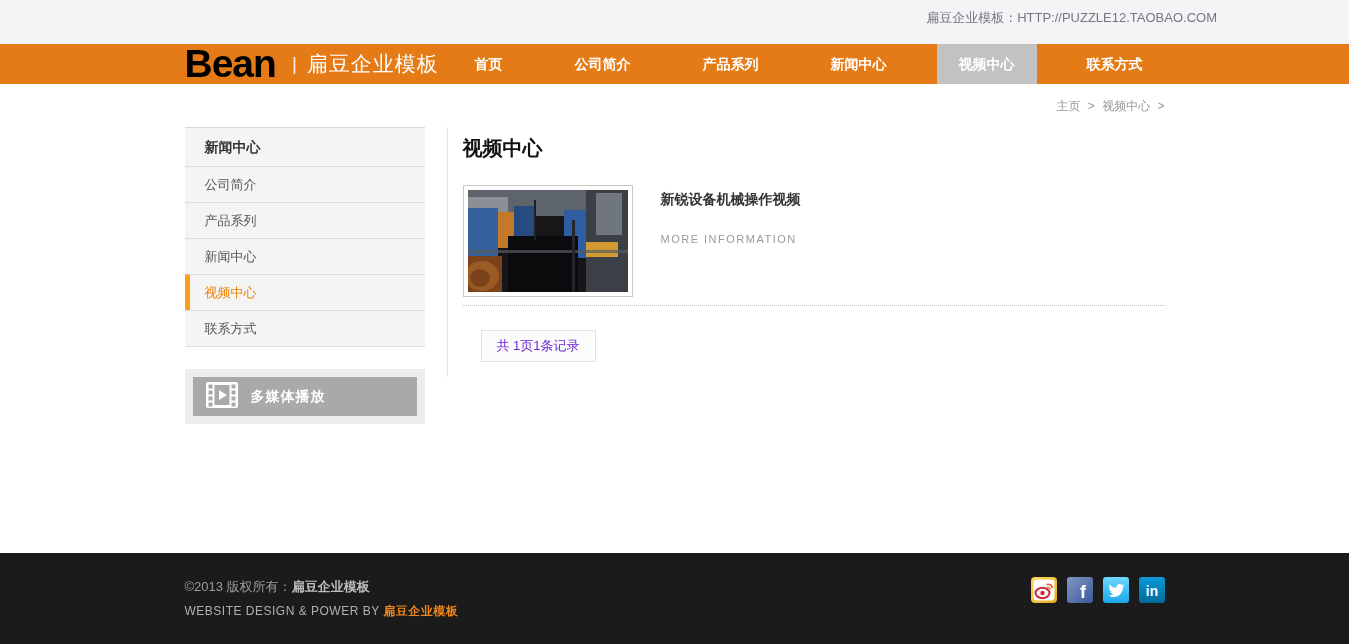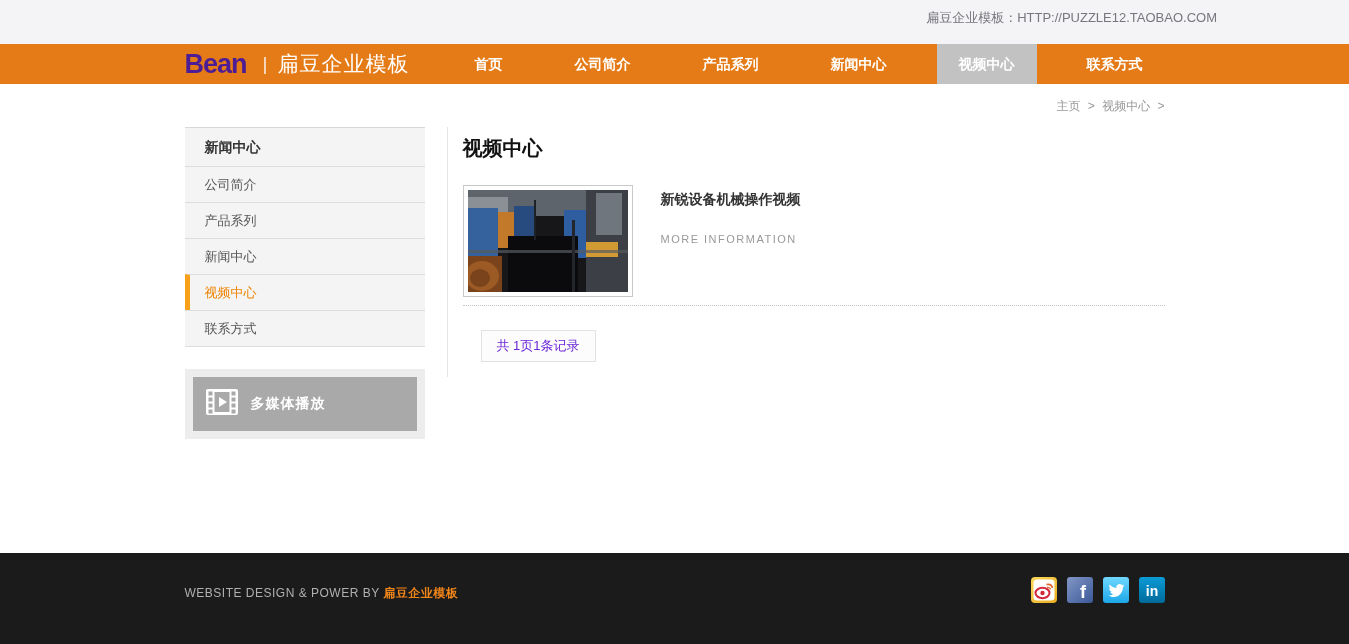--- a/index.html
+++ b/index.html
@@ -9,21 +9,21 @@
 
   
   .topbar { height:44px; background:#f4f4f6; }
   .topbar-inner { width:1165px; margin:0 auto; text-align:right; }
   .top-note { display:inline-block; line-height:36px; font-size:13px; color:#76767e; margin-right:40px; }
 
   
   .navbar { height:40px; background:#e57b17; }
   .navbar .container { display:flex; align-items:stretch; height:40px; }
   .logo { display:flex; align-items:center; cursor:pointer; }
-  .logo-en { color:#4c1d95; font-weight:bold; font-size:27px; letter-spacing:-1px; line-height:40px; }
+  .logo-en { color:#000000; font-weight:bold; font-size:39px; letter-spacing:-1px; line-height:40px; }
   .logo-sep { color:rgba(255,255,255,.85); font-size:19px; font-weight:300; margin:0 10px 0 16px; }
   .logo-cn { color:#fff; font-size:21px; font-weight:400; letter-spacing:1px; }
   .nav { margin-left:auto; display:flex;gap:28px; }
   .nav-item { line-height:40px; padding:0 22px; color:#fff; font-size:14px; font-weight:bold; cursor:pointer; }
   .nav-item.active { background:#c2c2c2; }
 
   
   .breadcrumb { text-align:right; padding:14px 0 12px; font-size:12px; color:#999; }
   .breadcrumb span { margin-left:4px; }
   .crumb-link { cursor:pointer; }
@@ -31,21 +31,21 @@
   
   .main-wrap { display:flex; align-items:flex-start; min-height:400px; margin-bottom:26px; }
 
   .sidebar { width:240px; flex:none; }
   .side-menu { background:#f4f4f4; border-top:1px solid #d8d8d8; border-bottom:1px solid #ddd; }
   .side-header { padding:0 20px; line-height:38px; font-size:14px; font-weight:bold; color:#333; }
   .side-item { border-top:1px solid #ddd; line-height:35px; padding:0 20px; font-size:13px; color:#555; cursor:pointer; }
   .side-item.active { border-left:5px solid #f9a01b; padding-left:15px; color:#ee8300; }
 
   .media-banner { margin-top:22px; background:#ededed; padding:8px; cursor:pointer; }
-  .media-inner { background:#a9a9a9; height:54px; display:flex; align-items:center; padding:0 12px; }
+  .media-inner { background:#a9a9a9; height:39px; display:flex; align-items:center; padding:0 12px; }
   .media-label { color:#fff; font-size:14px; font-weight:bold; margin-left:12px; letter-spacing:1px; }
 
   .content { flex:1; border-left:1px solid #e4e4e4; margin-left:22px; padding:2px 0 0 15px; }
   .page-title { font-size:20px; font-weight:bold; color:#111; margin:6px 0 23px; }
 
   .video-item { display:flex; }
   .thumb { width:170px; height:112px; border:1px solid #c9c9c9; background:#fff; padding:4px; cursor:pointer; flex:none; }
   .thumb svg { display:block; width:160px; height:102px; }
   .vinfo { margin-left:28px; padding-top:6px; }
   .vtitle { font-size:14px; font-weight:bold; color:#333; cursor:pointer; }
@@ -170,20 +170,23 @@
     <div class="dotsep"></div>
 
     <div class="pagebox">共 1页1条记录</div>
   </div>
 
 </div>
 
 <div class="footer">
   <div class="container">
     <div class="f-left">
+      <div class="f-line1">
+        <span>©2013 版权所有：</span><span class="f-brand1">扁豆企业模板</span>
+      </div>
       <div class="f-line2">
         <span>WEBSITE DESIGN &amp; POWER BY </span><span class="f-link">扁豆企业模板</span>
       </div>
     </div>
     <div class="f-social">
       <span class="s-icon">
         <svg viewBox="0 0 26 26">
           <defs>
               <linearGradient id="gw" x1="0" y1="0" x2="1" y2="1">
             <stop offset="0" stop-color="#fcd95c"></stop>

